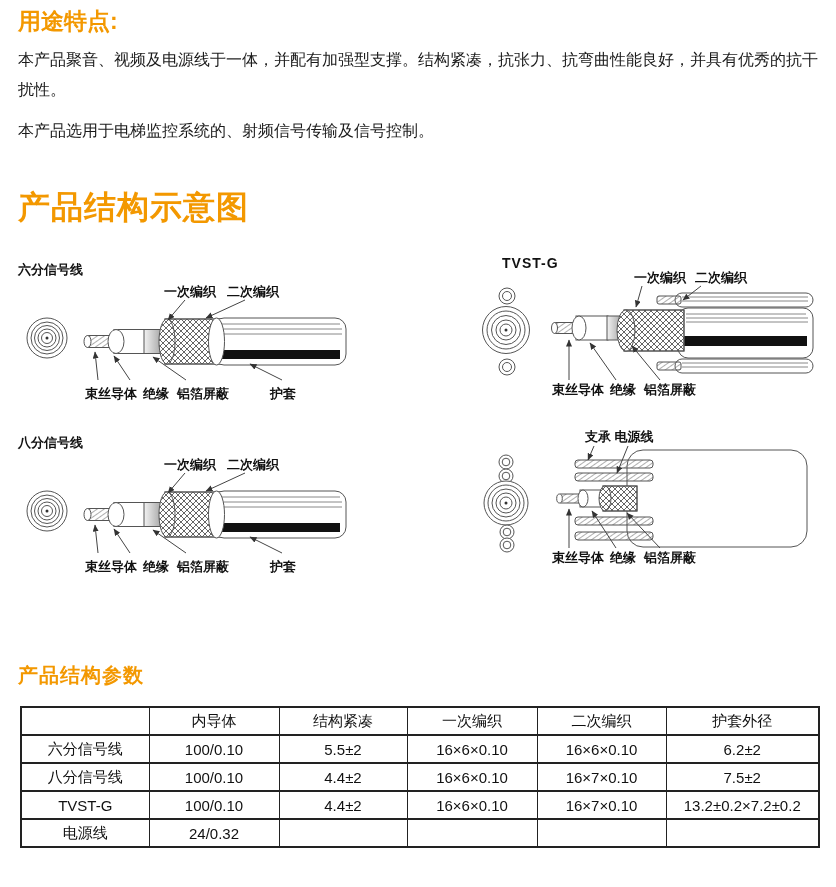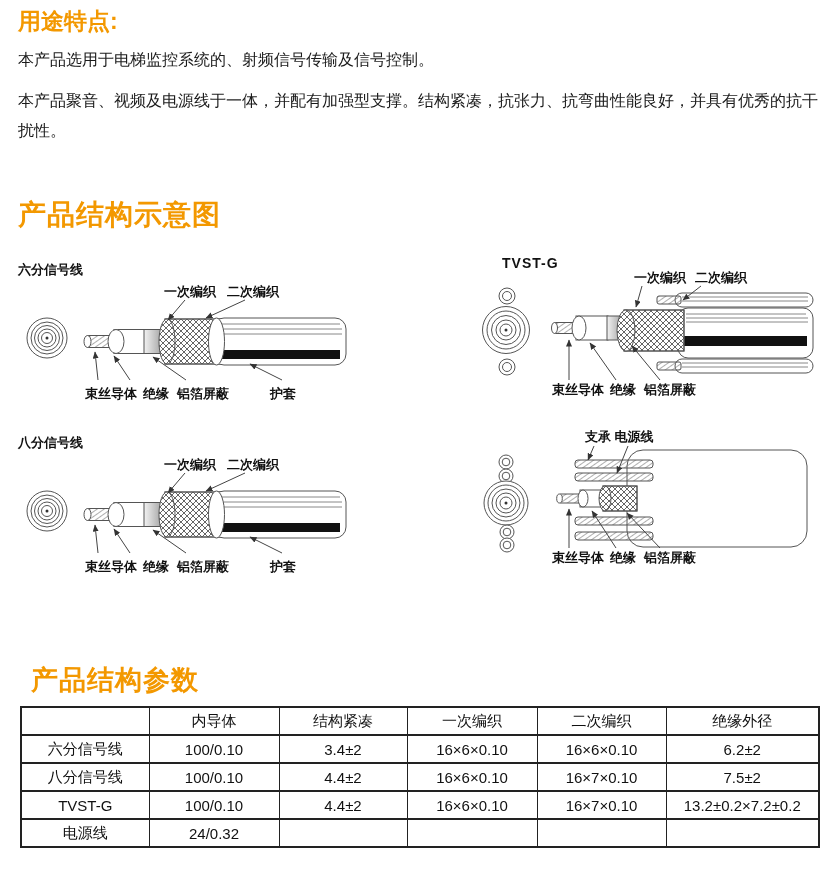--- a/index.html
+++ b/index.html
@@ -4,22 +4,22 @@
 <style>
   html,body{margin:0;padding:0;background:#fff;}
   .page{
     position:relative;width:836px;height:887px;background:#ffffff;
     font-family:"Liberation Sans",sans-serif;color:#1a1a1a;overflow:hidden;
   }
   .orange-h{color:#f39800;font-weight:bold;margin:0;}
   #usage{position:absolute;left:18px;top:6px;width:802px;}
   #usage h2{font-size:23px;margin:0 0 8px 0;}
   #usage p{font-size:16px;line-height:30px;margin:0 0 11px 0;}
-  #structure-heading{position:absolute;left:18px;top:196px;font-size:28px;letter-spacing:1px;}
-  #params-heading{position:absolute;left:31px;top:662px;font-size:27px;letter-spacing:1px;}
+  #structure-heading{position:absolute;left:18px;top:186px;font-size:32px;letter-spacing:1px;}
+  #params-heading{position:absolute;left:18px;top:662px;font-size:20px;letter-spacing:1px;}
   .dsvg{position:absolute;}
   .dlabel{font:bold 13px "Liberation Sans",sans-serif;fill:#111;}
   .dtitle{font:bold 13px "Liberation Sans",sans-serif;fill:#111;}
   .tvst-title{font:bold 14px "Liberation Sans",sans-serif;letter-spacing:1px;fill:#111;}
   .ln{stroke:#444;stroke-width:1;fill:none;}
   .outline{stroke:#555;stroke-width:1;fill:#fff;}
   .thin{stroke:#888;stroke-width:1;}
   #params-table{
     position:absolute;left:20px;top:706px;width:798px;
     border-collapse:collapse;table-layout:fixed;border:2px solid #222;
@@ -48,22 +48,22 @@
           <stop offset="1" stop-color="#8f8f8f"></stop>
       </linearGradient>
       <marker id="arr" markerWidth="9" markerHeight="8" refX="6.5" refY="3" orient="auto" markerUnits="userSpaceOnUse">
         <path d="M0,0 L7,3 L0,6 z" fill="#333"></path>
       </marker>
     </defs>
   </svg>
 
   <section id="usage">
     <h2 class="orange-h">用途特点:</h2>
+    <p>本产品聚音、视频及电源线于一体，并配有加强型支撑。结构紧凑，抗张力、抗弯曲性能良好，并具有优秀的抗干扰性。</p>
     <p>本产品选用于电梯监控系统的、射频信号传输及信号控制。</p>
-    <p>本产品聚音、视频及电源线于一体，并配有加强型支撑。结构紧凑，抗张力、抗弯曲性能良好，并具有优秀的抗干扰性。</p>
   </section>
 
   <h2 class="orange-h" id="structure-heading">产品结构示意图</h2>
 
   <svg class="dsvg" style="left:10px;top:250px" width="390" height="158" viewBox="0 0 390 158">
     <text class="dtitle" x="8" y="24">六分信号线</text>
     <g>
       <circle cx="37" cy="88" r="20" class="outline"></circle>
         <circle cx="37" cy="88" r="16" class="outline"></circle>
       <circle cx="37" cy="88" r="12.5" class="outline"></circle>
@@ -270,28 +270,28 @@
         <col style="width:129px">
         <col style="width:153px">
     </colgroup>
     <thead>
       <tr>
         <th></th>
         <th>内导体</th>
         <th>结构紧凑</th>
         <th>一次编织</th>
         <th>二次编织</th>
-        <th>绝缘外径</th>
+        <th>护套外径</th>
       </tr>
     </thead>
     <tbody>
       <tr>
         <td>六分信号线</td>
         <td>100/0.10</td>
-        <td>3.4±2</td>
+        <td>5.5±2</td>
         <td>16×6×0.10</td>
         <td>16×6×0.10</td>
         <td>6.2±2</td>
       </tr>
       <tr>
         <td>八分信号线</td>
         <td>100/0.10</td>
         <td>4.4±2</td>
         <td>16×6×0.10</td>
         <td>16×7×0.10</td>

